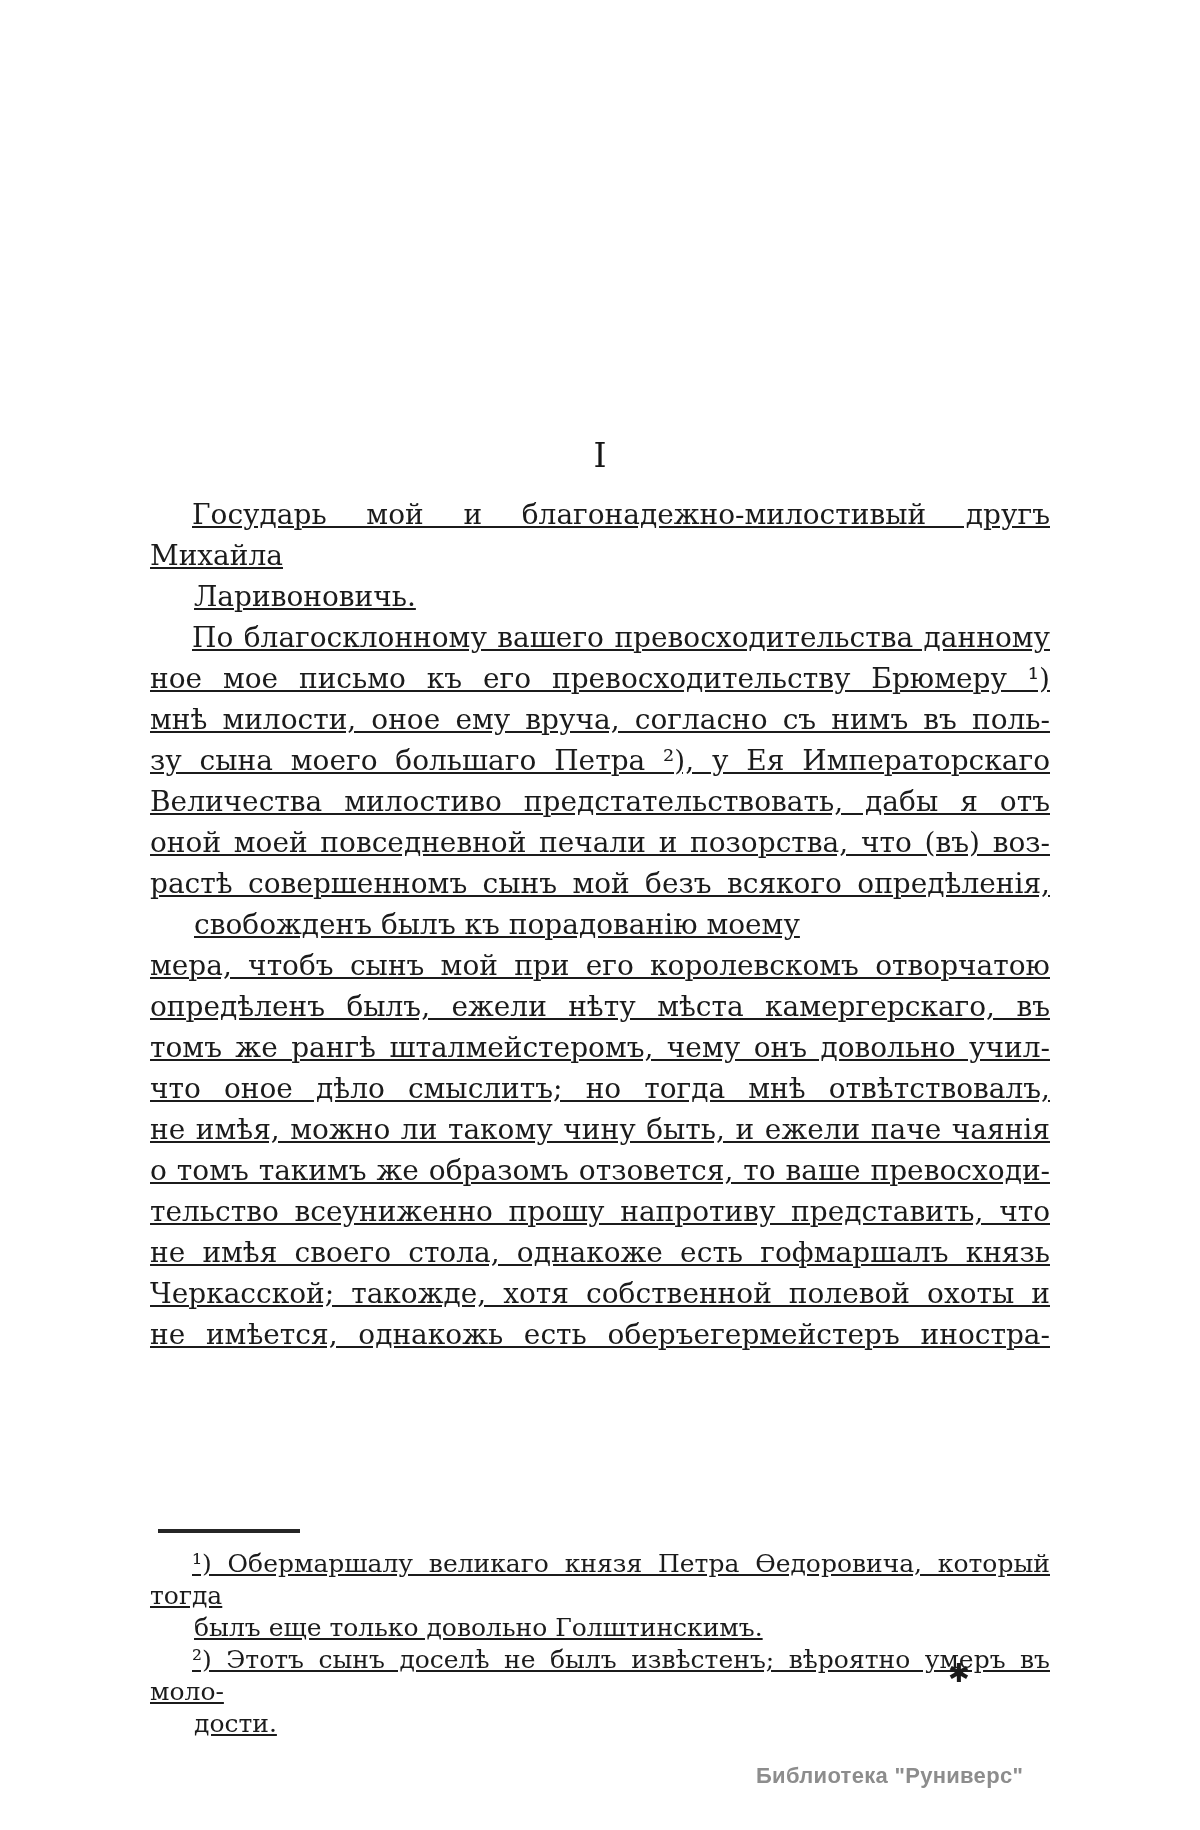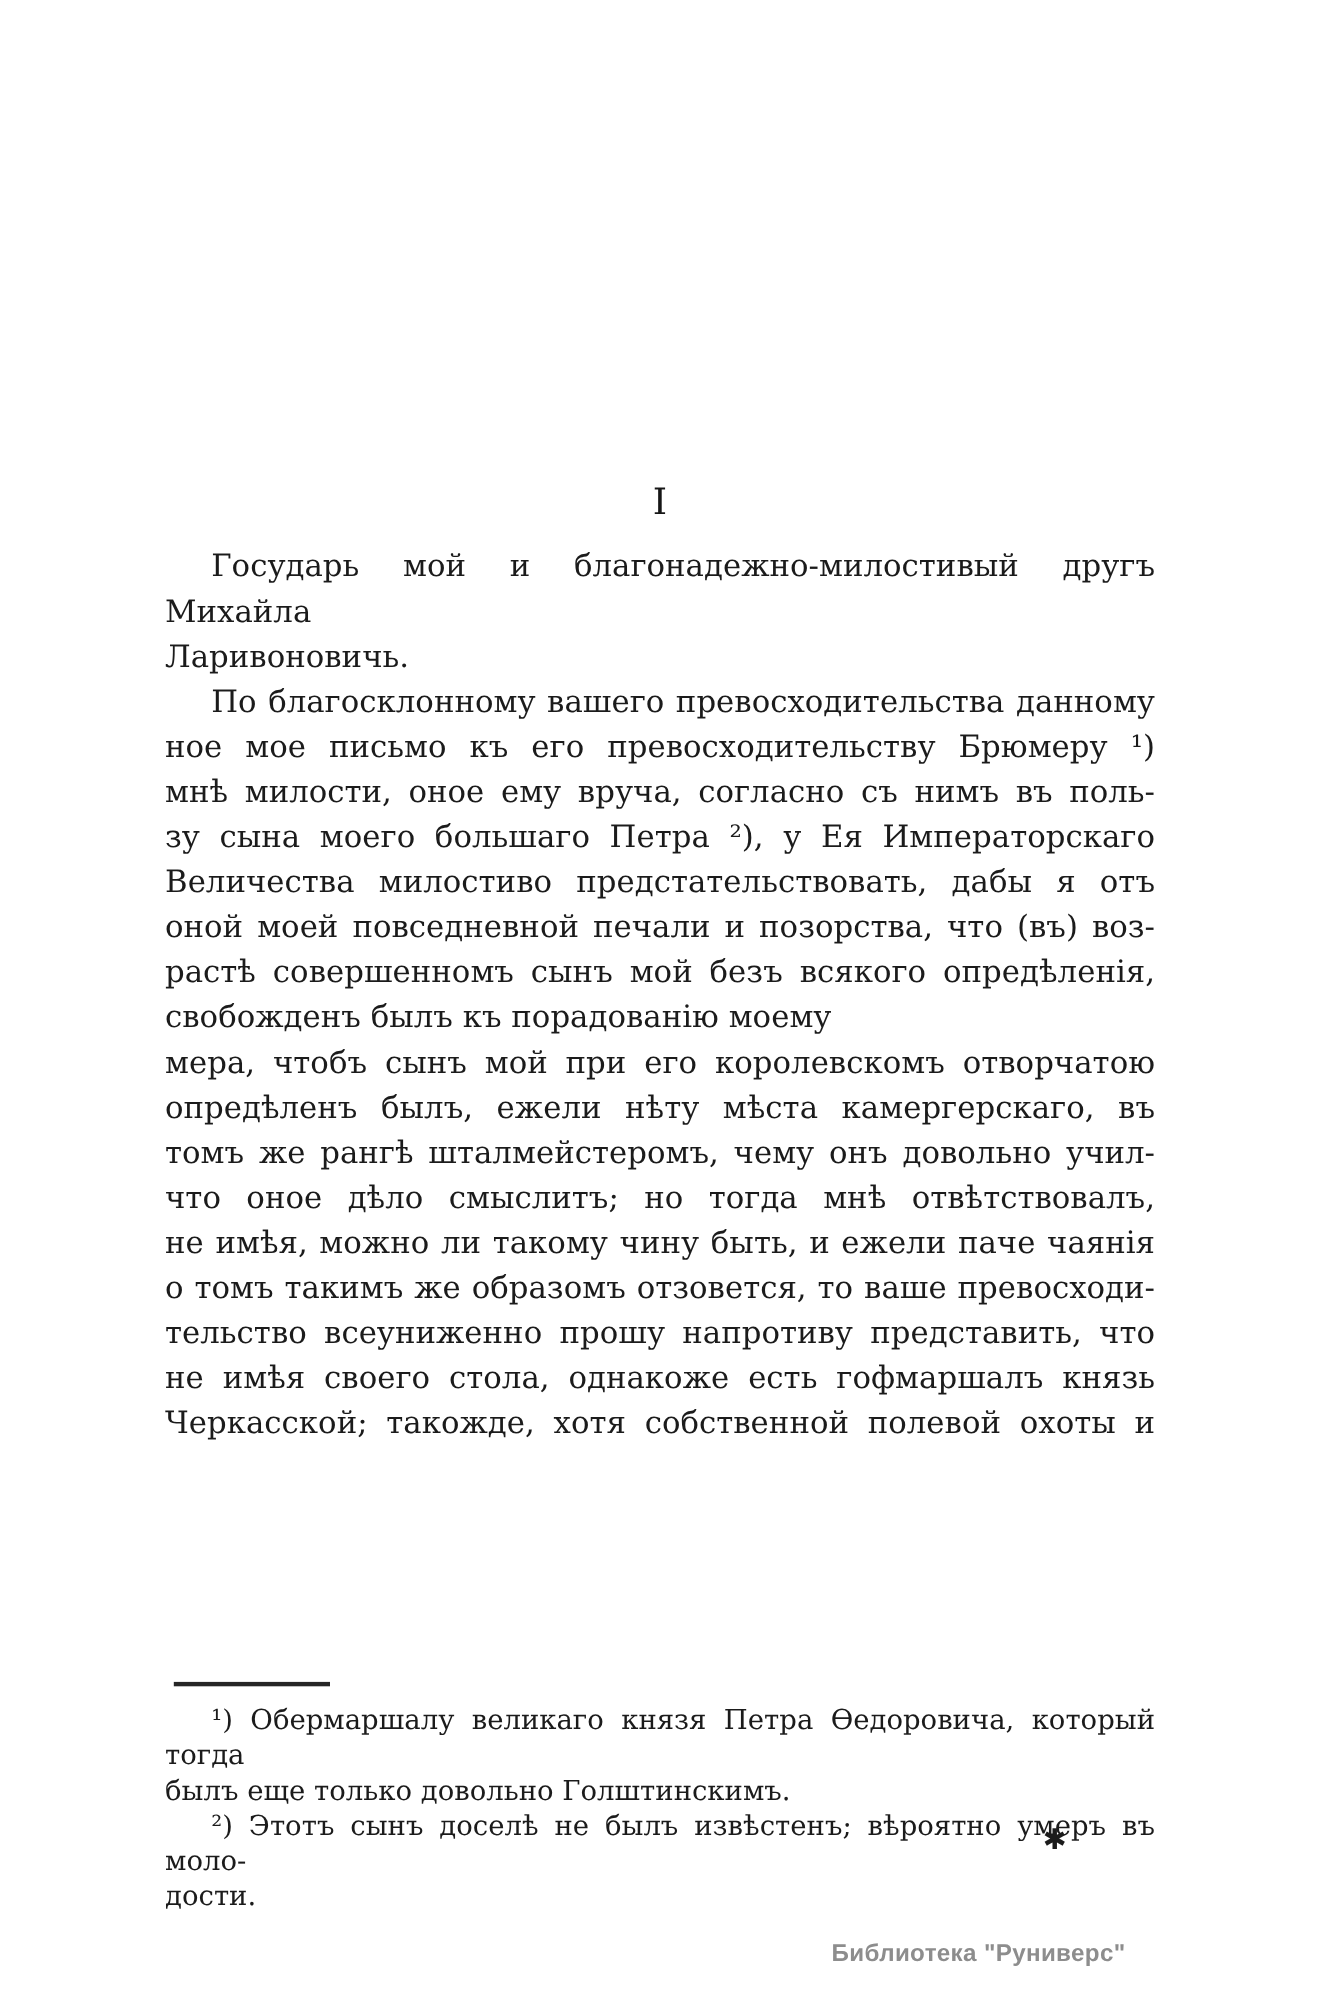--- a/index.html
+++ b/index.html
@@ -21,31 +21,31 @@
     font-size: 33px;
     line-height: 36px;
     color: #161616;
   }
   .body-text {
     position: absolute;
     top: 494px;
     left: 150px;
     width: 900px;
   }
-  .paragraph { margin: 0; padding: 0; }
+  .paragraph { margin: 0; padding: 0; text-decoration: underline; }
   .ln {
     font-size: 28px;
     line-height: 41px;
     text-align: justify;
     text-align-last: justify;
     white-space: normal;
     color: #1b1b1b;
   }
   .ln.first { text-indent: 42px; }
-  .ln.last  { text-align-last: left; }
+  .ln.last  { text-align-last: left; margin-left: 44px; }
   .footnote-rule {
     position: absolute;
     top: 1529px;
     left: 158px;
     width: 142px;
     height: 4px;
     background: #262626;
   }
   .footnotes {
     position: absolute;
@@ -105,20 +105,21 @@
     <div class="paragraph">
       <div class="ln">мера, чтобъ сынъ мой при его королевскомъ отворчатою</div>
       <div class="ln">опредѣленъ былъ, ежели нѣту мѣста камергерскаго, въ</div>
       <div class="ln">томъ же рангѣ шталмейстеромъ, чему онъ довольно учил-</div>
       <div class="ln">что оное дѣло смыслитъ; но тогда мнѣ отвѣтствовалъ,</div>
       <div class="ln">не имѣя, можно ли такому чину быть, и ежели паче чаянія</div>
       <div class="ln">о томъ такимъ же образомъ отзовется, то ваше превосходи-</div>
       <div class="ln">тельство всеуниженно прошу напротиву представить, что</div>
       <div class="ln">не имѣя своего стола, однакоже есть гофмаршалъ князь</div>
       <div class="ln">Черкасской; такожде, хотя собственной полевой охоты и</div>
+      <div class="ln">не имѣется, однакожь есть оберъегермейстеръ иностра-</div>
     </div>
 
   </div>
 
   <div class="footnote-rule"></div>
 
   <div class="footnotes">
     <div class="paragraph">
       <div class="ln first">¹) Обермаршалу великаго князя Петра Ѳедоровича, который тогда</div>
       <div class="ln last">былъ еще только довольно Голштинскимъ.</div>

